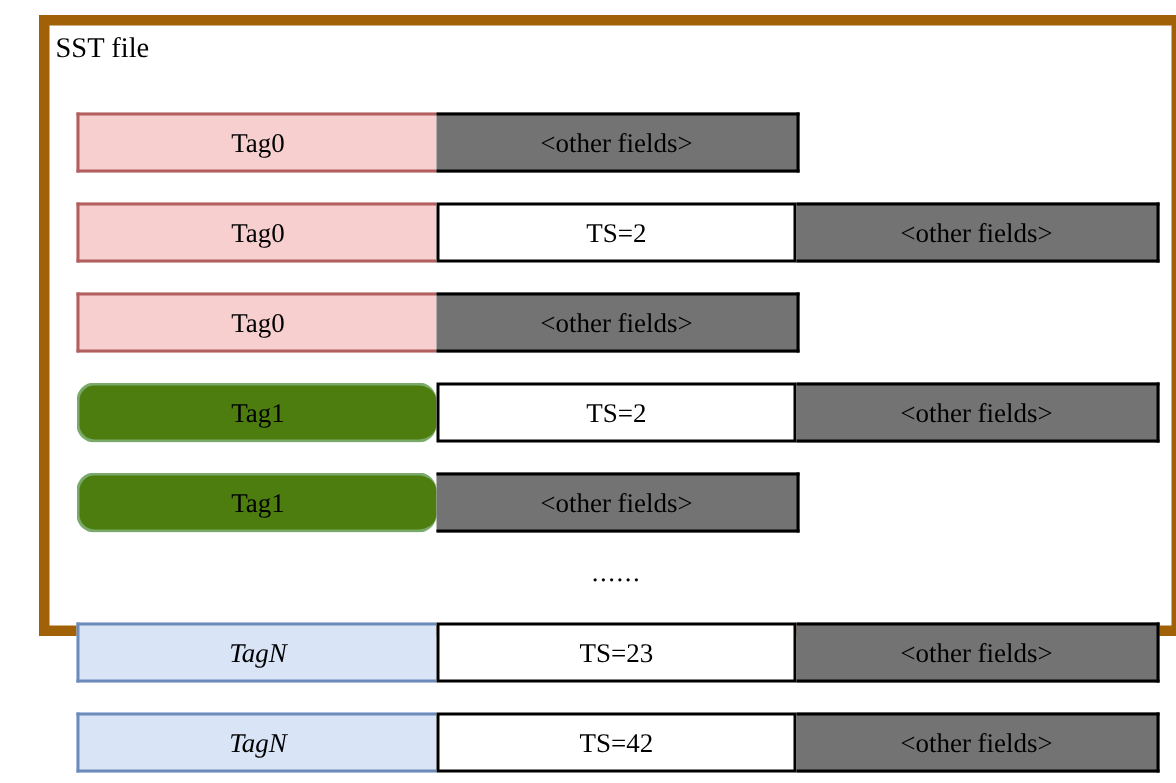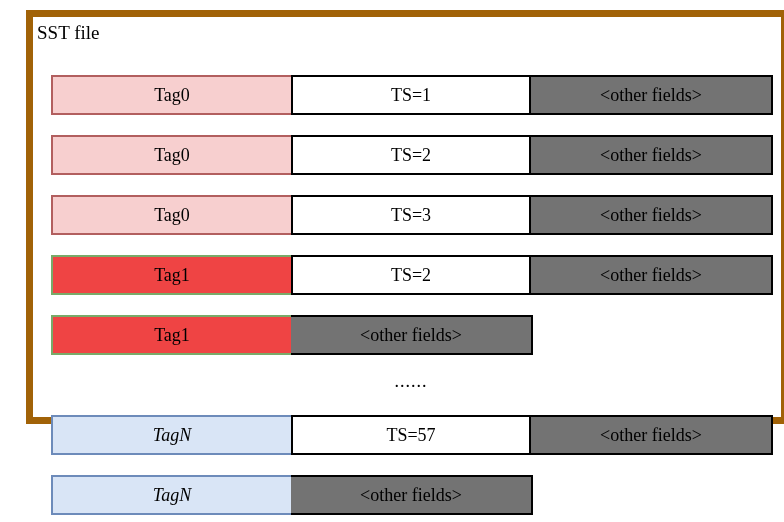--- a/index.html
+++ b/index.html
@@ -75,21 +75,21 @@
 
   .cell-other {
     width: 242px;
     border: 2px solid #000000;
     border-left: none;
     background: #737373;
   }
 
   
   .tag-pink  { background: #f7cfcf; border-color: #b25f5f; }
-  .tag-green { background: #ef4444; border-color: #79aa69; }
+  .tag-green { background: #4d7c0f; border-color: #79aa69; border-radius: 12px; }
   .tag-blue  { background: #d9e5f6; border-color: #6d8bba; font-style: italic; }
 
   #ellipsis-row {
     position: relative;
     height: 20px;
     margin-bottom: 20px;
   }
   #ellipsis-text {
     position: absolute;
     left: 240px;
@@ -105,56 +105,55 @@
 <body>
 
 <div id="sst-frame">
 
   <div id="frame-title">SST file</div>
 
   <div id="rows-area">
 
     <div class="entry-row">
       <div class="cell cell-tag tag-pink">Tag0</div>
-      <div class="cell cell-ts">TS=1</div>
       <div class="cell cell-other">&lt;other fields&gt;</div>
     </div>
 
     <div class="entry-row">
       <div class="cell cell-tag tag-pink">Tag0</div>
       <div class="cell cell-ts">TS=2</div>
       <div class="cell cell-other">&lt;other fields&gt;</div>
     </div>
 
     <div class="entry-row">
       <div class="cell cell-tag tag-pink">Tag0</div>
-      <div class="cell cell-ts">TS=3</div>
       <div class="cell cell-other">&lt;other fields&gt;</div>
     </div>
 
     <div class="entry-row">
       <div class="cell cell-tag tag-green">Tag1</div>
       <div class="cell cell-ts">TS=2</div>
       <div class="cell cell-other">&lt;other fields&gt;</div>
     </div>
 
     <div class="entry-row">
       <div class="cell cell-tag tag-green">Tag1</div>
       <div class="cell cell-other">&lt;other fields&gt;</div>
     </div>
 
     <div id="ellipsis-row">
       <div id="ellipsis-text">......</div>
     </div>
 
     <div class="entry-row">
       <div class="cell cell-tag tag-blue">TagN</div>
-      <div class="cell cell-ts">TS=57</div>
+      <div class="cell cell-ts">TS=23</div>
       <div class="cell cell-other">&lt;other fields&gt;</div>
     </div>
 
     <div class="entry-row">
       <div class="cell cell-tag tag-blue">TagN</div>
+      <div class="cell cell-ts">TS=42</div>
       <div class="cell cell-other">&lt;other fields&gt;</div>
     </div>
 
   </div>
 </div>
 
 </body></html>

